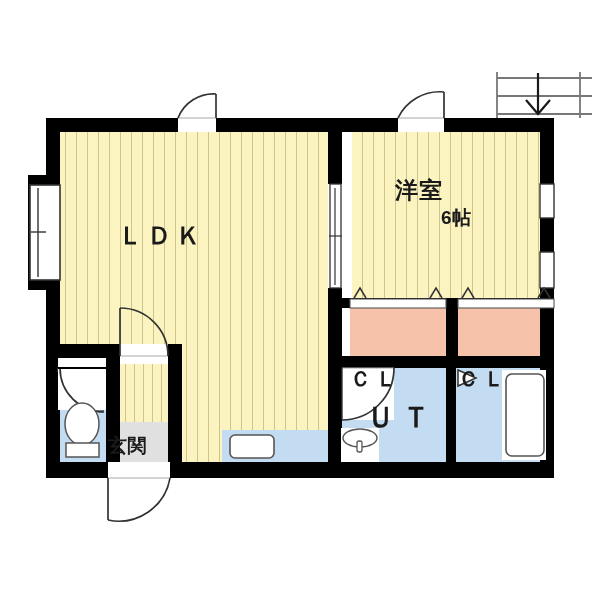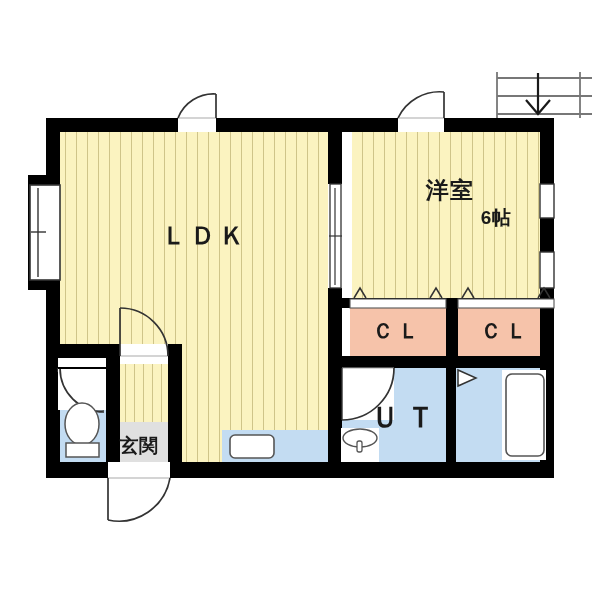--- a/index.html
+++ b/index.html
@@ -18,33 +18,32 @@
   #plan-svg {
     position: absolute;
     left: 0;
     top: 0;
     width: 600px;
     height: 600px;
     display: block;
   }
   .room-label {
     position: absolute;
-    text-align: center;
     color: #1a1a1a;
     font-weight: bold;
     line-height: 1.08;
     white-space: nowrap;
     letter-spacing: 0.04em;
     pointer-events: none;
   }
   .lbl-ldk      { font-size: 25px; letter-spacing: 0.16em; }
   .lbl-ldk-area { font-size: 25px; letter-spacing: 0.02em; }
   .lbl-washitsu { font-size: 23px; letter-spacing: 0.05em; }
   .lbl-was-area { font-size: 19px; letter-spacing: 0.02em; padding-left: 46px; }
-  .lbl-cl       { font-size: 21px; letter-spacing: 0.22em; }
+  .lbl-cl       { font-size: 21px; letter-spacing: 0.22em; margin-top: 48px; }
   .lbl-ut       { font-size: 29px; letter-spacing: 0.22em; }
   .lbl-genkan   { font-size: 19px; letter-spacing: 0.03em; margin-top: 14px; }
 </style>
 </head>
 <body>
 
 <div id="plan-root">
 
   <svg id="plan-svg" viewBox="0 0 600 600">
     <defs>
@@ -228,21 +227,21 @@
         <rect x="357" y="441" width="5" height="11" rx="2" ry="2" fill="#ffffff" stroke="#555555" stroke-width="1.3"></rect>
       </g>
 
       <g>
         <rect x="502" y="370" width="44" height="90" fill="#ffffff" stroke="none"></rect>
         <rect x="506" y="374" width="38" height="82" rx="6" ry="6" fill="#ffffff" stroke="#555555" stroke-width="1.6"></rect>
       </g>
     </g>
   </svg>
 
-  <div class="room-label lbl-ldk" style="left:130px; top:222px; width:150px;">ＬＤＫ</div>
+  <div class="room-label lbl-ldk" style="left:118px; top:222px; width:150px;">ＬＤＫ</div>
 
   <div class="room-label lbl-washitsu" style="left:395px; top:178px; width:110px;">洋室</div>
   <div class="room-label lbl-was-area" style="left:395px; top:208px; width:110px;">6帖</div>
 
   <div class="room-label lbl-cl" style="left:350px; top:320px; width:96px;">ＣＬ</div>
   <div class="room-label lbl-cl" style="left:458px; top:320px; width:96px;">ＣＬ</div>
 
   <div class="room-label lbl-ut" style="left:366px; top:402px; width:80px;">ＵＴ</div>
 
   <div class="room-label lbl-genkan" style="left:108px; top:422px; width:62px;">玄関</div>

